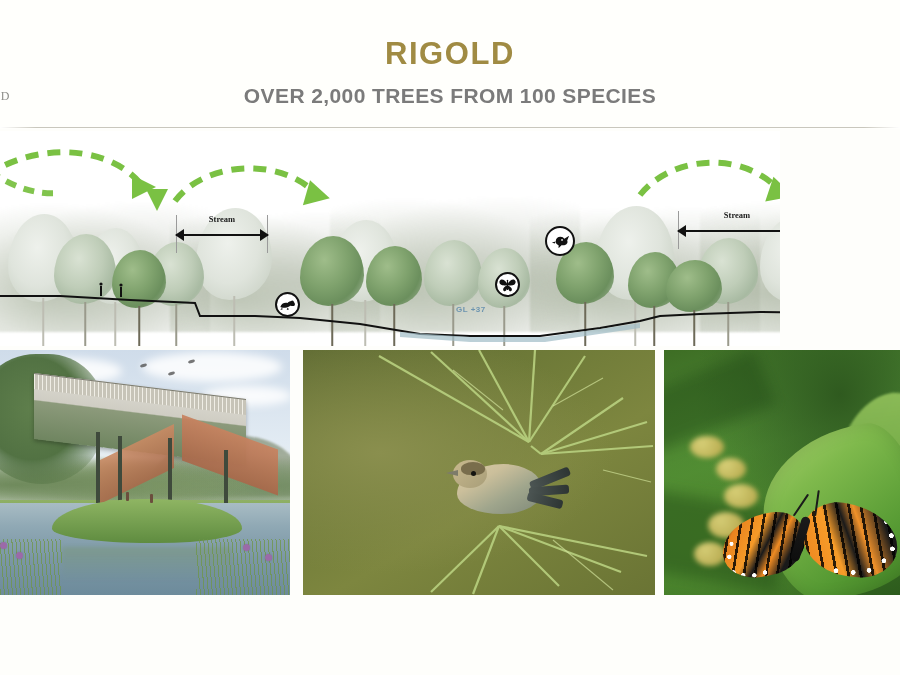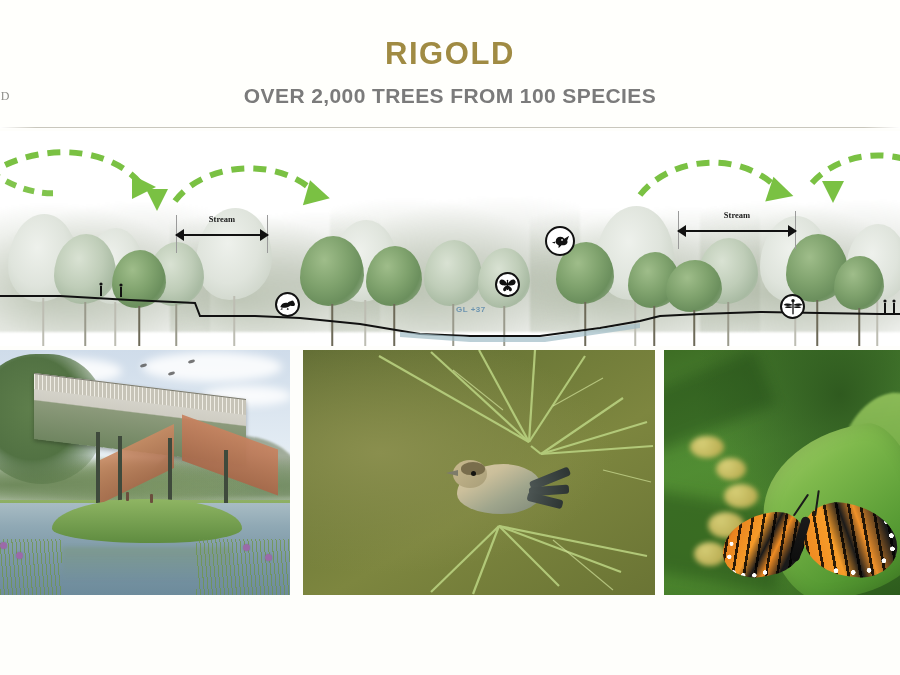--- a/index.html
+++ b/index.html
@@ -23,21 +23,21 @@
                 font-family:"Liberation Serif", serif; }
   .brand-sub { font-size:12px; color:#8d8d88; letter-spacing:1.2px; margin-top:3px;
                font-family:"Liberation Serif", serif; }
 
   .title { position:absolute; left:0; top:36px; width:900px; text-align:center;
            font-size:31px; font-weight:bold; color:#a08b43; letter-spacing:1.6px; }
   .subtitle { position:absolute; left:0; top:84px; width:900px; text-align:center;
               font-size:21px; font-weight:bold; color:#7b7b7b; letter-spacing:0.4px; }
 
   
-  .section-band { position:absolute; left:0; top:131px; width:900px; height:215px;
+  .section-band { position:absolute; left:0; top:131px; width:780px; height:215px;
                   background:#ffffff; overflow:hidden; }
   .veg-layer { position:absolute; inset:0; }
   
   .mass {
     position:absolute; bottom:14px;
     background:
       radial-gradient(ellipse at 30% 70%, rgba(150,163,137,0.55) 0%, rgba(150,163,137,0) 70%),
       radial-gradient(ellipse at 70% 60%, rgba(168,176,160,0.5) 0%, rgba(168,176,160,0) 72%);
     filter:blur(1px);
   }

